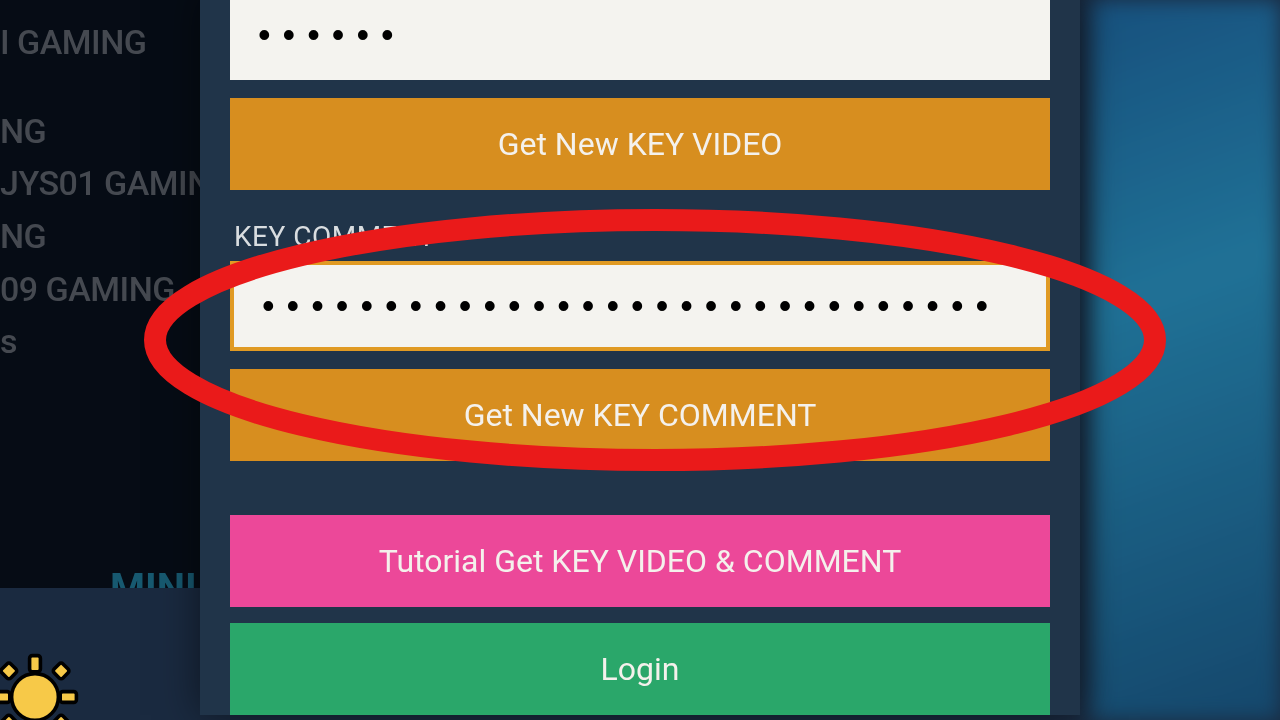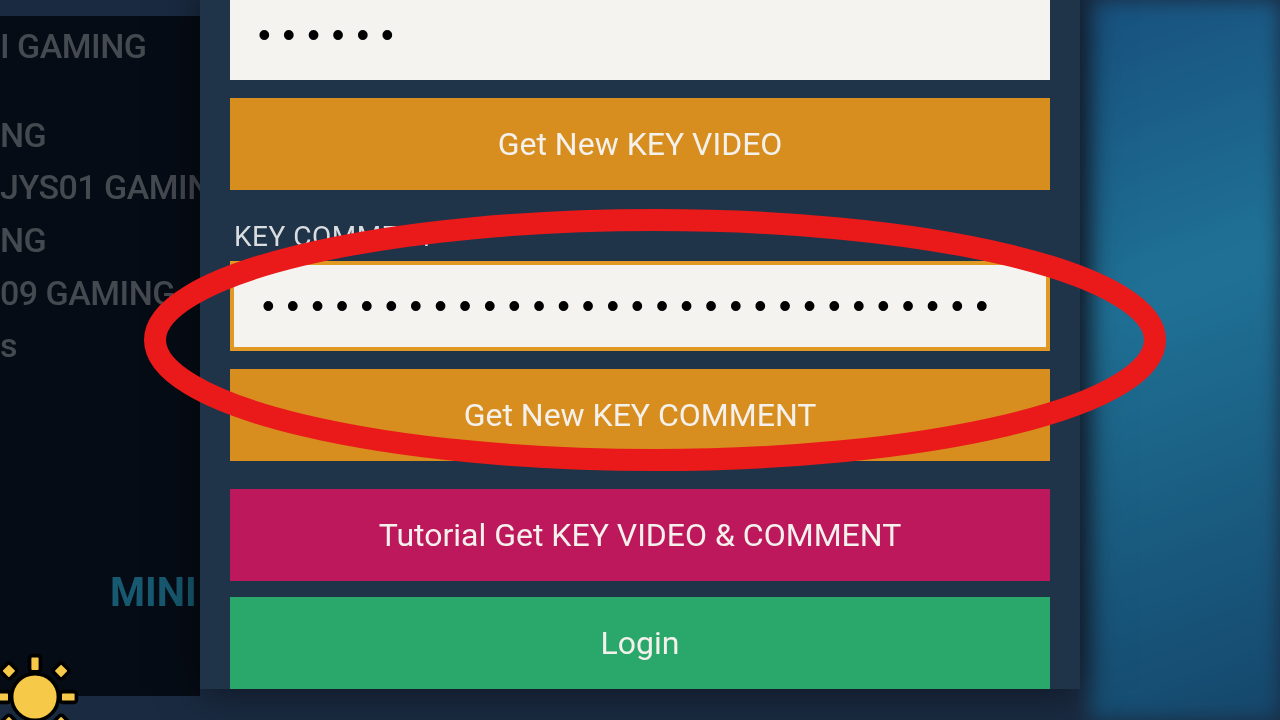--- a/index.html
+++ b/index.html
@@ -2,29 +2,29 @@
 <html><head>
 <meta charset="utf-8">
 <style>
   * { box-sizing: border-box; margin: 0; padding: 0; }
   html, body { width: 1280px; height: 720px; overflow: hidden; font-family: Roboto, "Segoe UI", Arial, sans-serif; }
   body { background: #1a2a40; position: relative; }
 
   
   .bg-left {
     position: absolute;
-    left: 0; top: 16px;
+    left: 0; top: 0;
     width: 200px;
-    height: 680px;
+    height: 588px;
     background: #0b1626;
     color: #7d8592;
     font-size: 34px;
     font-weight: 500;
     line-height: 1.55;
-    padding-top: 4px;
+    padding-top: 16px;
     overflow: hidden;
     filter: brightness(0.55);
   }
   .bg-left .lines { padding-left: 0; }
   .bg-left .l { white-space: nowrap; letter-spacing: -0.5px; }
   .bg-left .gap { height: 36px; }
   .bg-left .mini {
     color: #2aa2cc;
     font-size: 40px;
     padding-left: 110px;
@@ -89,21 +89,21 @@
     display: flex;
     align-items: center;
     justify-content: center;
     font-size: 32px;
     color: #f4f1ec;
     cursor: pointer;
     user-select: none;
     font-weight: 400;
   }
   .btn-orange { background: #d78e1f; margin-top: 18px; }
-  .btn-cyan   { background: #be185d; margin-top: 28px; }
+  .btn-cyan   { background: #ec4899; margin-top: 54px; }
   .btn-green  { background: #2aa76a; margin-top: 16px; }
 
   
   .annot {
     position: absolute;
     left: 130px; top: 200px;
     width: 1050px; height: 280px;
     pointer-events: none;
   }
 </style>

